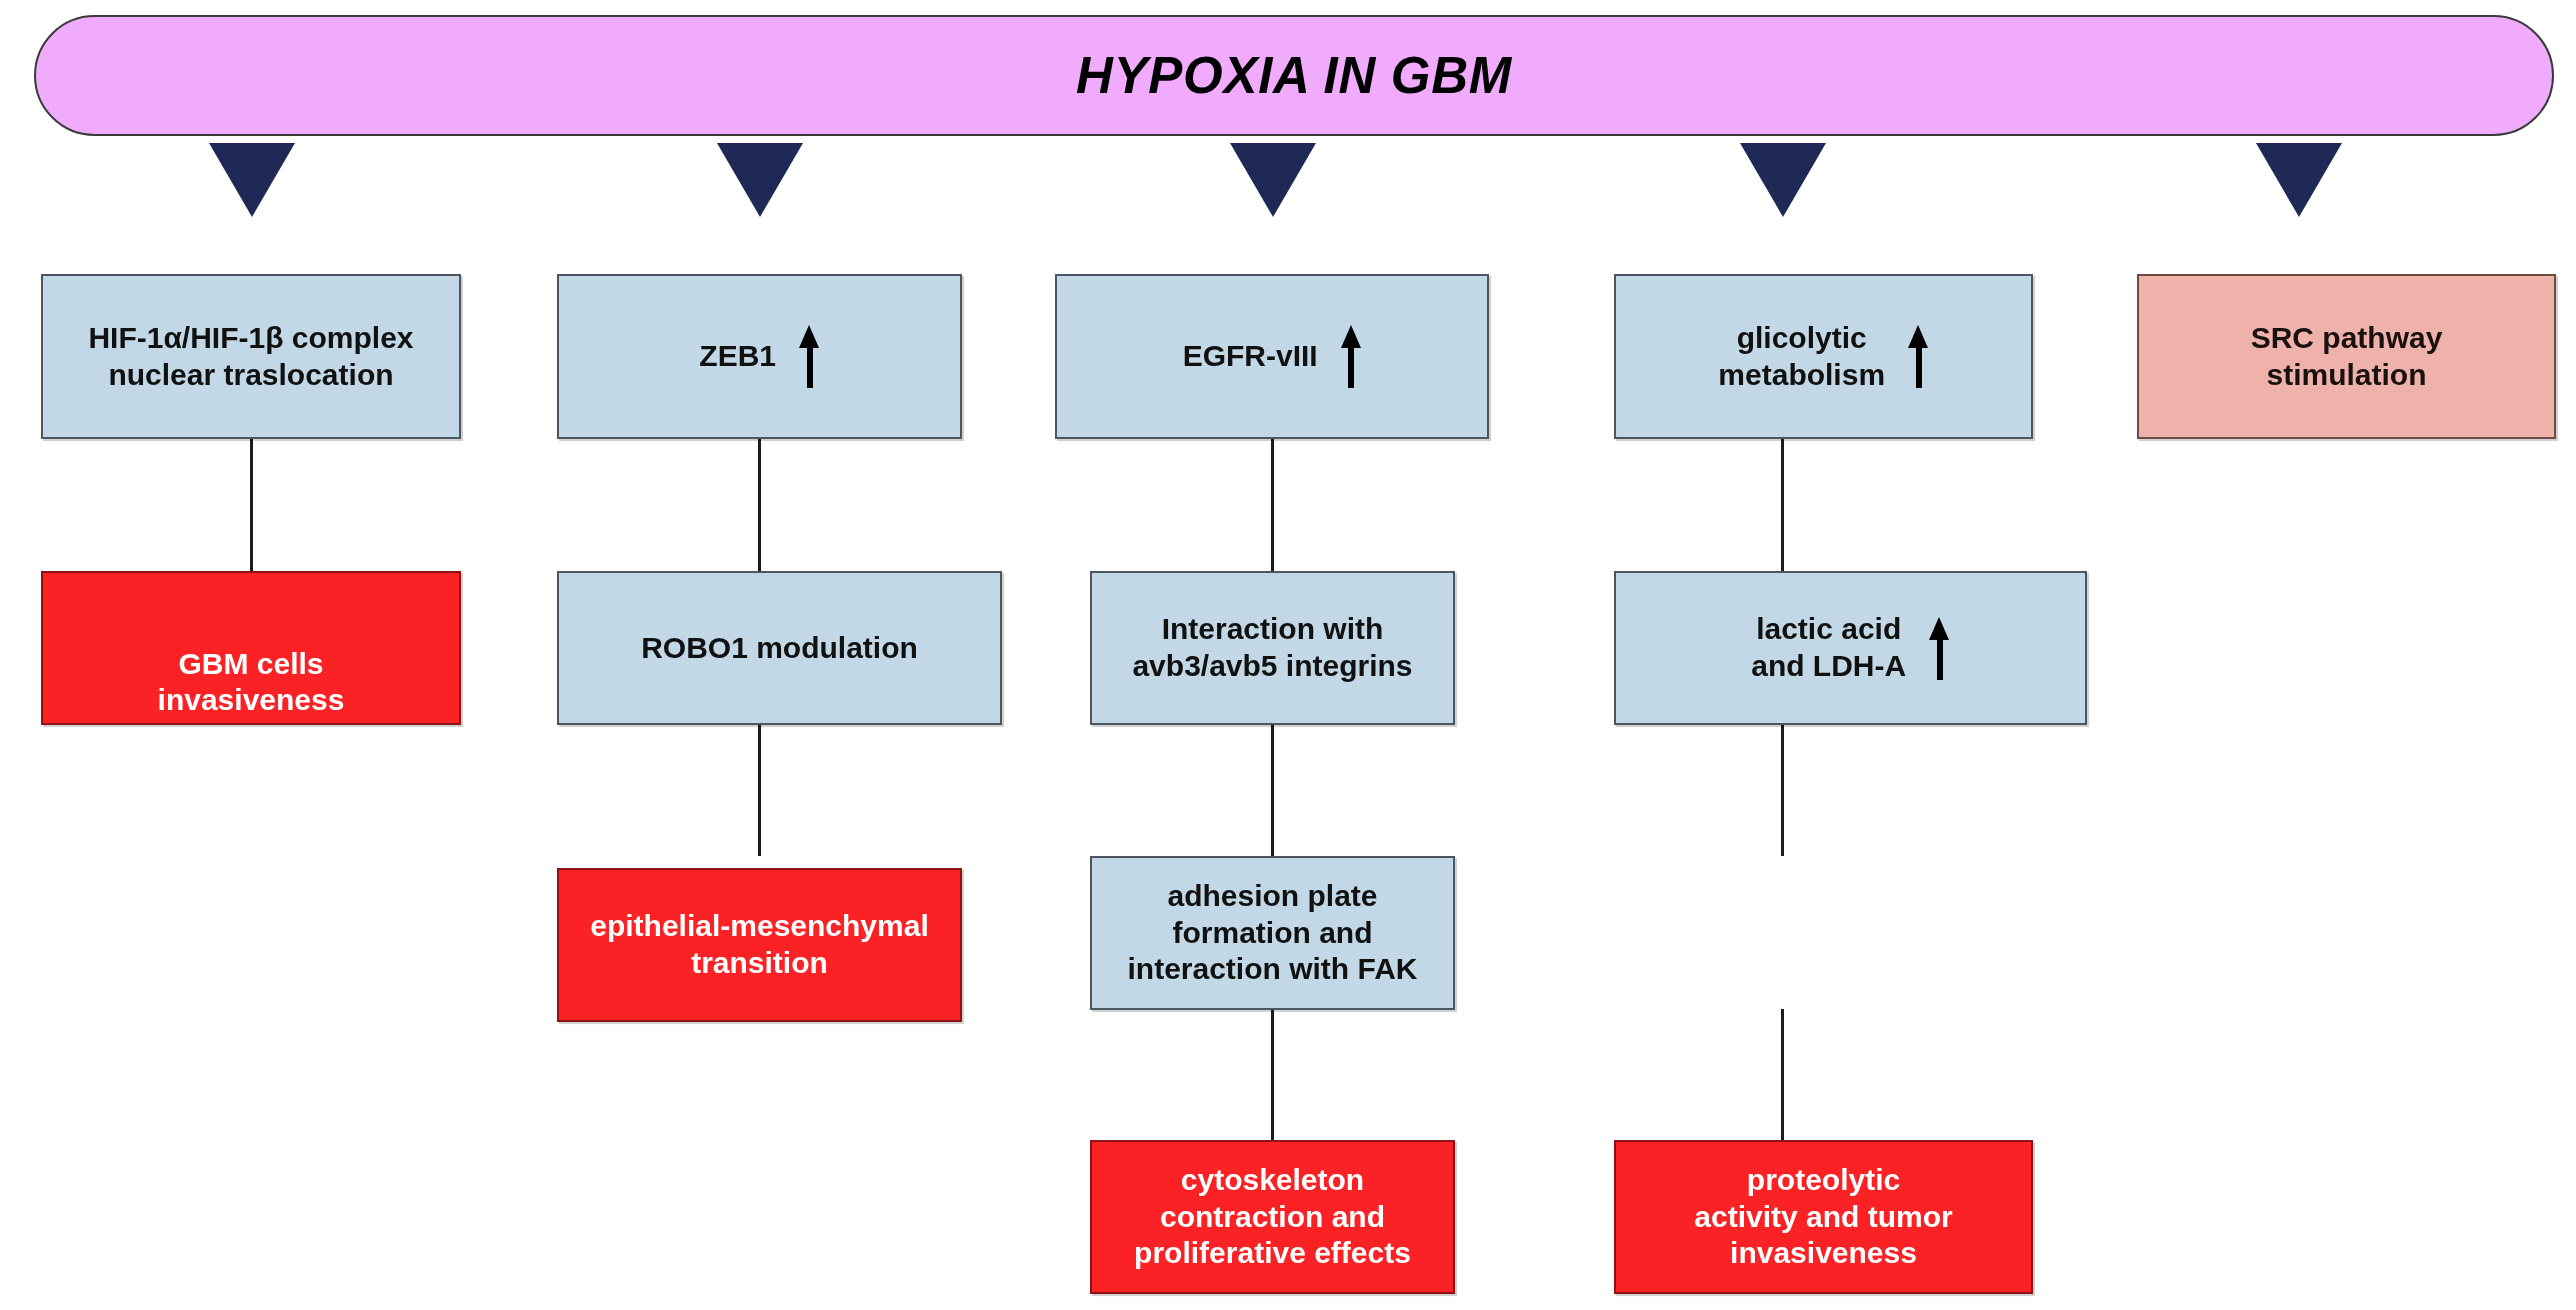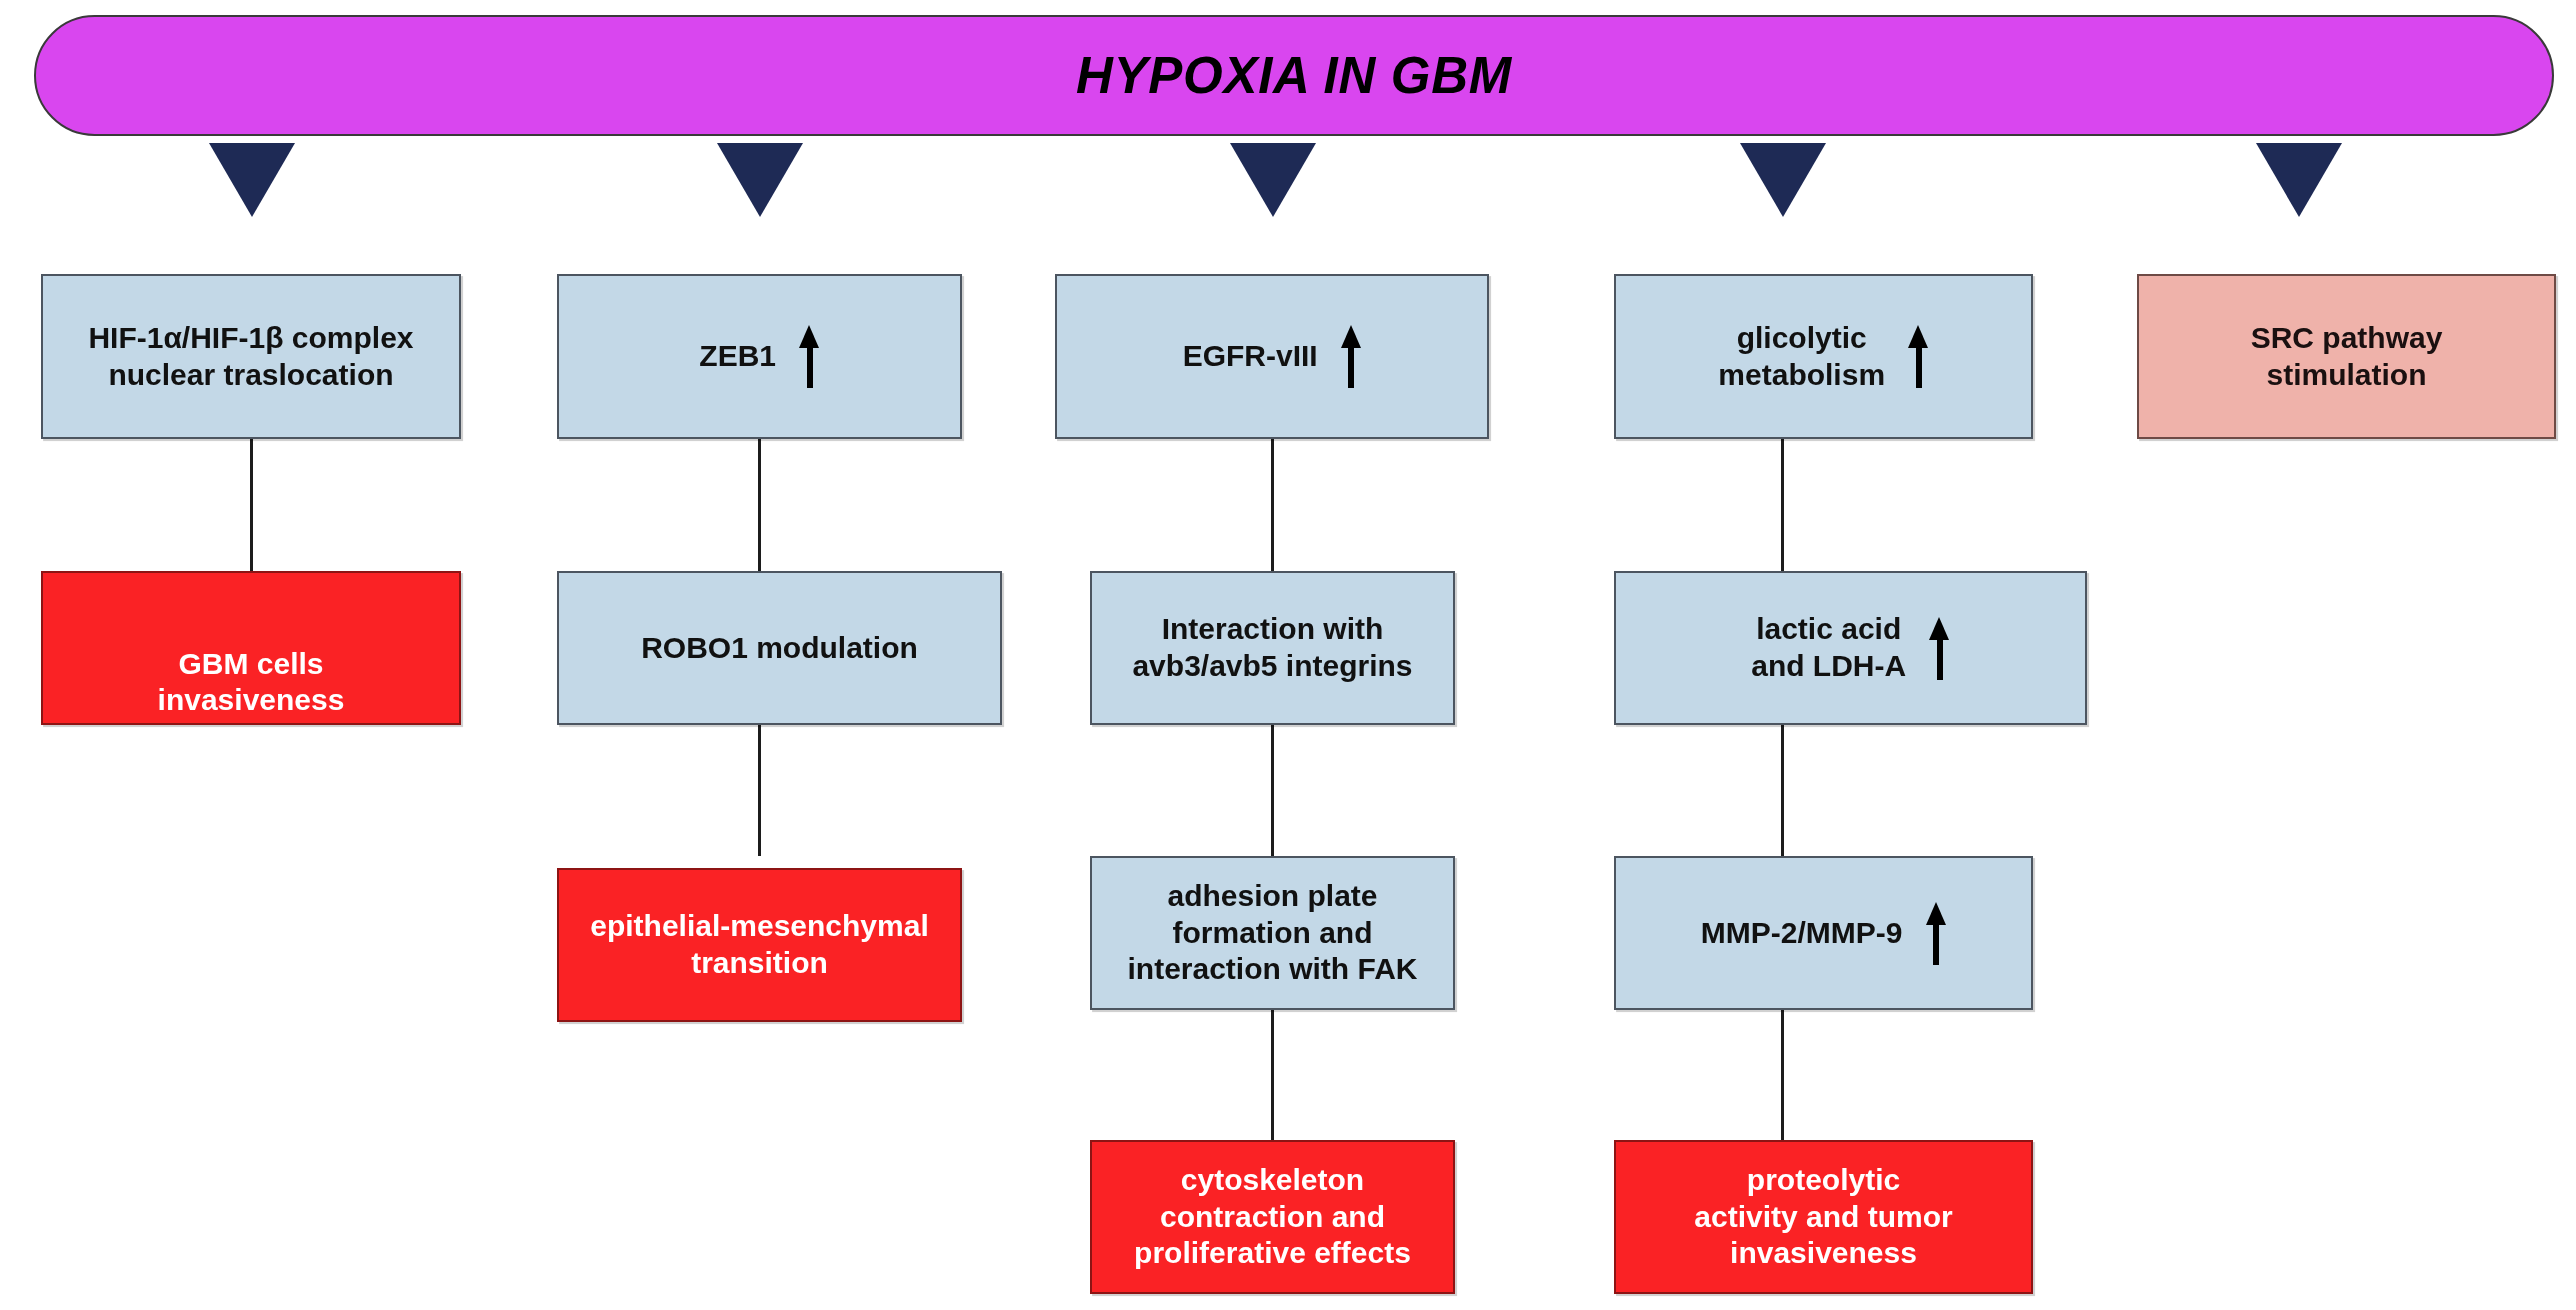--- a/index.html
+++ b/index.html
@@ -17,21 +17,21 @@
     background: #ffffff;
   }
 
   
   .header-banner {
     position: absolute;
     left: 34px;
     top: 15px;
     width: 2520px;
     height: 121px;
-    background: #d946ef;
+    background: #f0abfc;
     border: 2.1px solid #3a3a3a;
     border-radius: 62px;
     display: flex;
     align-items: center;
     justify-content: center;
   }
   .header-title {
     font-size: 51px;
     font-weight: bold;
     font-style: italic;
@@ -218,26 +218,20 @@
   </div>
 
   <div class="node blue has-arrow" style="left:1614px; top:571px; width:473px; height:154px;">
     <div class="row">
       <span class="label">lactic acid
 and LDH-A</span>
       <span class="up-arrow"></span>
     </div>
   </div>
 
-  <div class="node blue has-arrow" style="left:1614px; top:856px; width:419px; height:154px;">
-    <div class="row">
-      <span class="label">MMP-2/MMP-9</span>
-      <span class="up-arrow"></span>
-    </div>
-  </div>
 
   <div class="node red" style="left:1614px; top:1140px; width:419px; height:154px;">
     <div class="row">
       <span class="label">proteolytic
 activity and tumor
 invasiveness</span>
     </div>
   </div>
 
   <div class="node pink" style="left:2137px; top:274px; width:419px; height:165px;">

